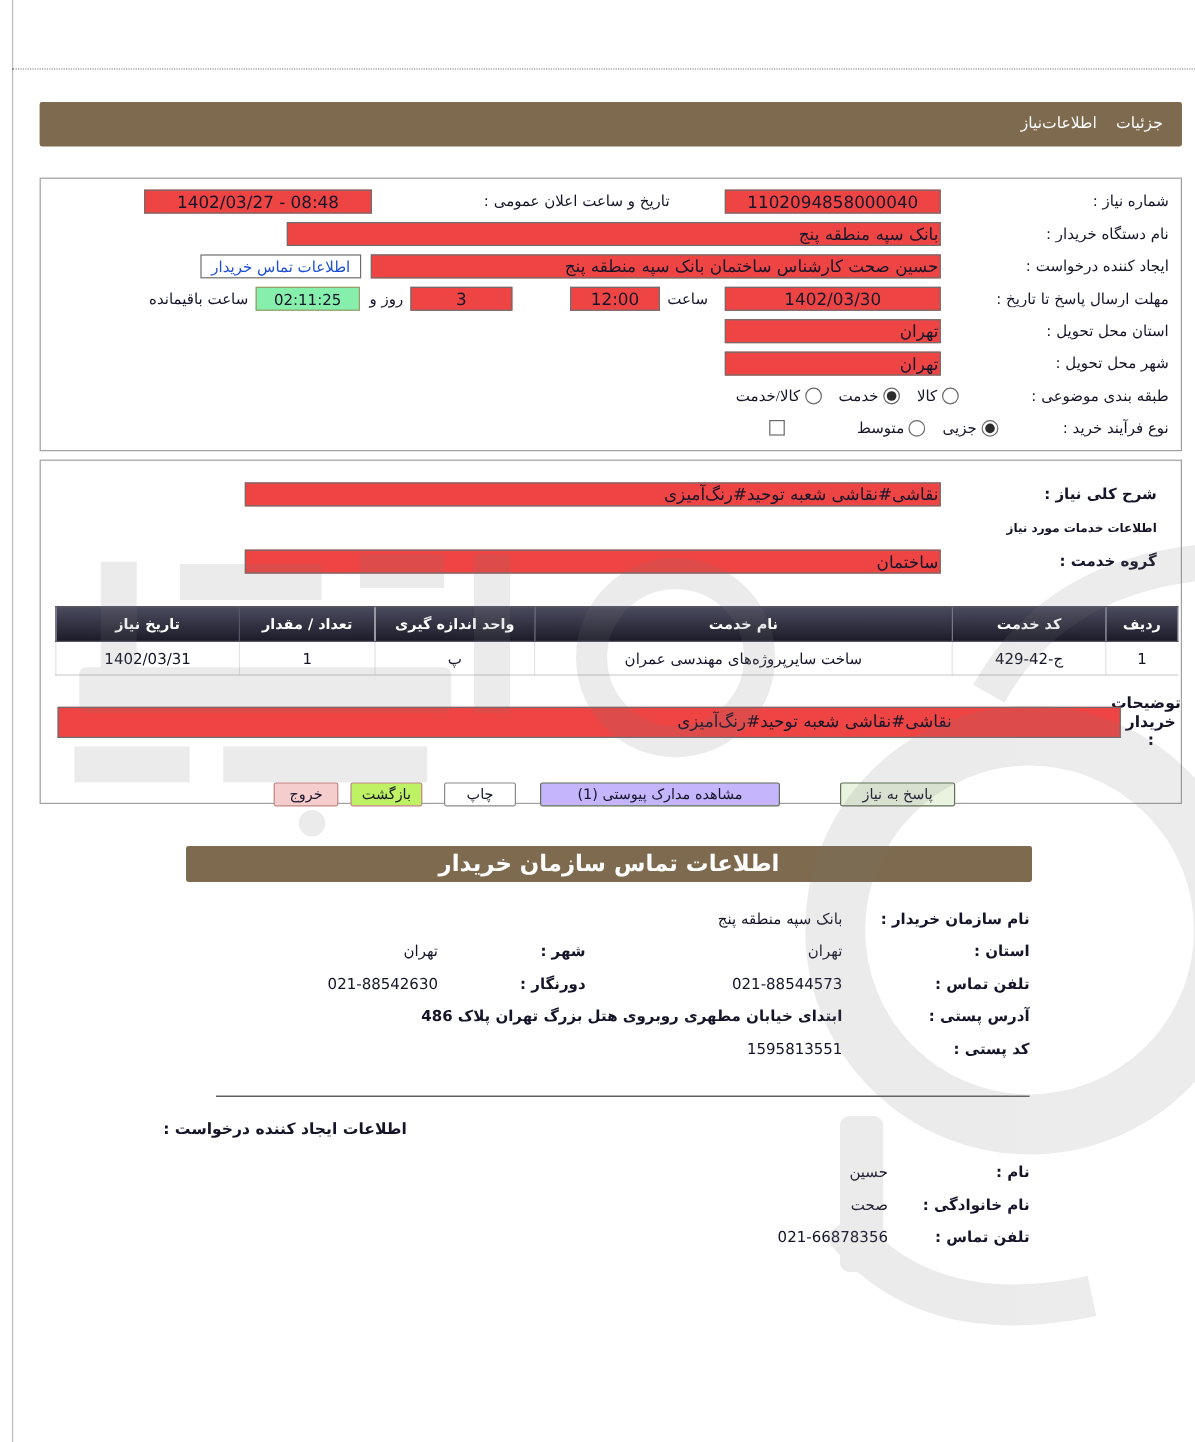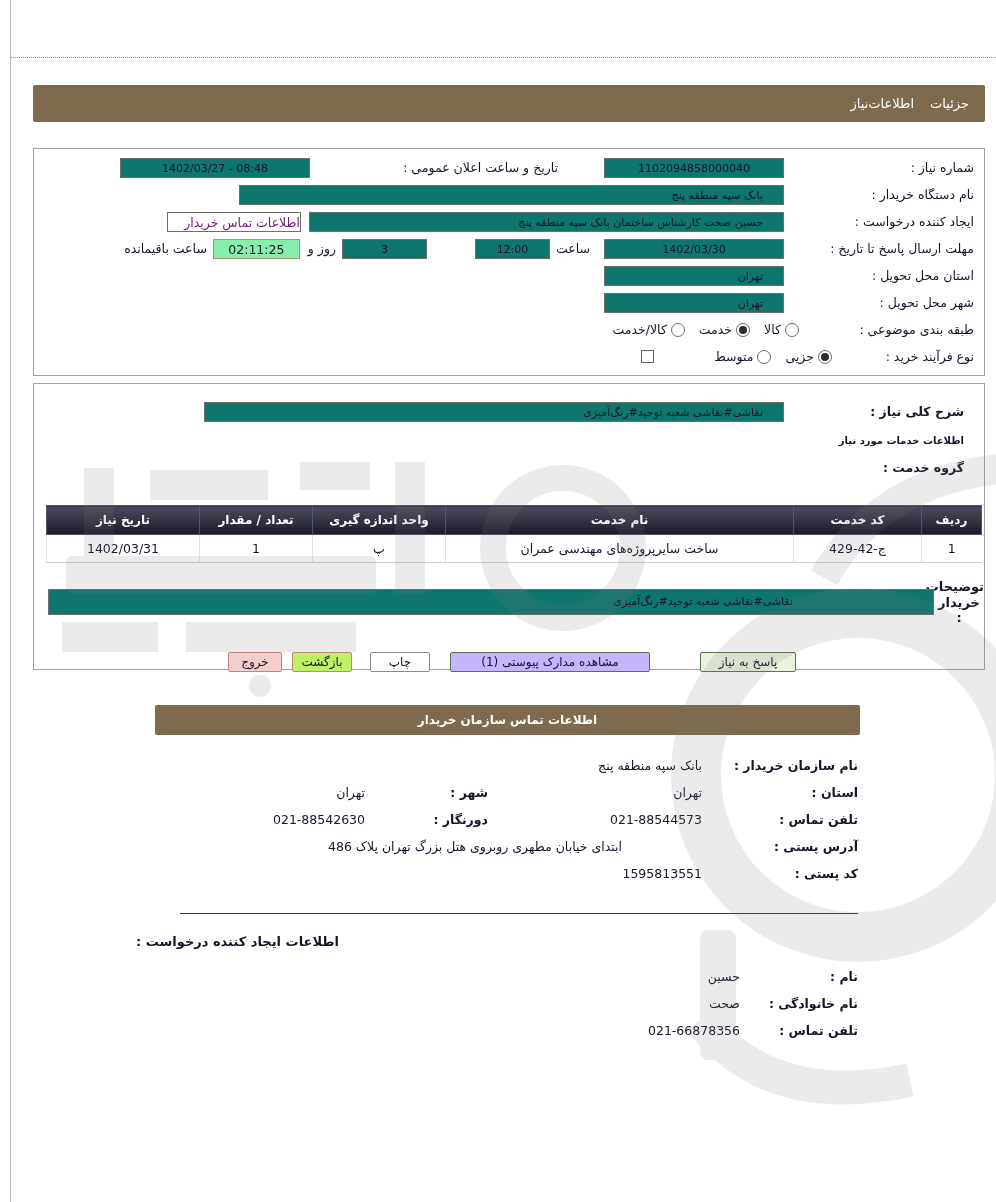--- a/index.html
+++ b/index.html
@@ -26,41 +26,41 @@
   }
   #box1{top:148px;height:228px;padding-top:5px;}
   #box2{top:383px;height:287px;padding-top:14px;}
 
   .frow{display:flex;align-items:center;height:27px;}
   .flabel{width:200px;box-sizing:border-box;padding-right:10px;text-align:right;white-space:nowrap;overflow:hidden;}
   .flabel.w185{width:185px;}
   .flabel.w152{width:152px;}
   .blabel{font-weight:bold;padding-right:20px;}
   .inp{
-    border:1px solid #6e6e6e;height:20px;line-height:20px;background:#0f766e;
-    padding:0 20px;box-sizing:border-box;white-space:nowrap;overflow:hidden;font-size:11px;
+    border:1px solid #6e6e6e;height:20px;line-height:20px;background:#ef4444;
+    padding:0 1px;box-sizing:border-box;white-space:nowrap;overflow:hidden;font-size:14px;
   }
   .dir-ltr{direction:ltr;text-align:center;}
   .w180{width:180px;} .w545{width:545px;} .w475{width:475px;} .w580{width:580px;}
   .w75{width:75px;} .w85{width:85px;}
   .linkbox{
     border:1px solid #6e6e6e;height:20px;line-height:20px;width:134px;margin-right:8px;
-    color:#701a75;cursor:pointer;box-sizing:border-box;white-space:nowrap;overflow:hidden;
+    text-align:center;color:#1d4ed8;cursor:pointer;box-sizing:border-box;white-space:nowrap;overflow:hidden;
   }
   .timer{
     background:#86efac;border:1px solid #9a9a6a;width:87px;height:20px;line-height:20px;
     text-align:center;direction:ltr;box-sizing:border-box;margin-right:8px;
   }
   .radio{
     width:12px;height:12px;border:1px solid #6a6a6a;border-radius:50%;
     background:#fff;position:relative;display:inline-block;flex:none;cursor:pointer;
   }
   .radio.checked::after{content:"";position:absolute;inset:2px;border-radius:50%;background:#2c2c2c;}
   .cbx{width:11px;height:11px;border:1px solid #6a6a6a;background:#fff;flex:none;cursor:pointer;}
-  .optlabel{margin-right:4px;}
+  .optlabel{margin-right:4px;font-family:Liberation Serif, serif;}
   .mr14{margin-right:14px;} .mr6{margin-right:6px;} .mr46{margin-right:46px;} .mr48{margin-right:48px;} .mr60{margin-right:60px;}
 
   .sec-header{font-weight:bold;font-size:10px;padding-right:20px;margin-top:10px;}
 
   
   .svc-table{border-collapse:collapse;margin:24px 2px 0 auto;table-layout:fixed;width:917px;}
   .svc-table th{
     background:linear-gradient(#4a4a5e,#1b1b28);color:#fff;font-weight:bold;font-size:12px;
     height:26px;border:1px solid #55556a;text-align:center;white-space:nowrap;overflow:hidden;
   }
@@ -81,29 +81,29 @@
   }
   .btn-reply{width:96px;background:#e9f3df;border:1px solid #5f6f55;}
   .btn-attach{width:200px;background:#c4b5fd;border:1px solid #5f6f55;margin-right:50px;}
   .btn-print{width:60px;background:#ffffff;border:1px solid #8a8a8a;margin-right:20px;}
   .btn-back{width:60px;background:#bef264;border:1px solid #c08484;margin-right:18px;}
   .btn-exit{width:54px;background:#f6cdcd;border:1px solid #c08484;margin-right:10px;}
 
   
   .bar2{
     position:absolute;top:705px;right:136px;width:705px;height:30px;background:#7e6a4e;
-    color:#fff;font-weight:bold;font-size:12px;display:flex;align-items:center;justify-content:center;border-radius:2px;
+    color:#fff;font-weight:bold;font-size:19px;display:flex;align-items:center;justify-content:center;border-radius:2px;
   }
   #contact{position:absolute;top:752px;right:138px;width:722px;}
   .crow{display:flex;align-items:center;height:27px;}
   .clabel{width:110px;flex:none;font-weight:bold;text-align:right;white-space:nowrap;}
   .cval{width:260px;flex:none;text-align:right;padding-right:46px;box-sizing:border-box;white-space:nowrap;}
   .clabel2{width:85px;flex:none;font-weight:bold;text-align:right;white-space:nowrap;}
   .cval2{width:190px;flex:none;text-align:right;padding-right:38px;box-sizing:border-box;white-space:nowrap;}
-  .cval-wide{width:420px;flex:none;text-align:left;padding-right:46px;box-sizing:border-box;white-space:nowrap;}
+  .cval-wide{width:420px;flex:none;text-align:right;padding-right:46px;box-sizing:border-box;white-space:nowrap;font-weight:bold;}
   .cval3{width:220px;flex:none;text-align:right;padding-right:8px;box-sizing:border-box;white-space:nowrap;}
   .divider{border-top:1px solid #3a3a3a;width:678px;margin-top:26px;}
   .creator-header{font-weight:bold;font-size:13px;margin-top:20px;text-align:left;}
   .num{direction:ltr;unicode-bidi:embed;}
 
   
   #watermark{position:absolute;inset:0;z-index:5;pointer-events:none;opacity:0.14;}
   .content{position:relative;z-index:1;}
 </style>
 </head>
@@ -185,20 +185,21 @@
 
     <div class="frow">
       <div class="flabel blabel">شرح کلی نیاز :</div>
       <div class="inp w580">نقاشی#نقاشی شعبه توحید#رنگ‌آمیزی</div>
     </div>
 
     <div class="sec-header">اطلاعات خدمات مورد نیاز</div>
 
     <div class="frow" style="margin-top:8px;">
       <div class="flabel blabel">گروه خدمت :</div>
+      <div class="inp w580">ساختمان</div>
     </div>
 
     <table class="svc-table">
       <thead>
         <tr>
           <th class="c-row">ردیف</th>
           <th class="c-code">کد خدمت</th>
           <th class="c-name">نام خدمت</th>
           <th class="c-unit">واحد اندازه گیری</th>
           <th class="c-qty">تعداد / مقدار</th>

